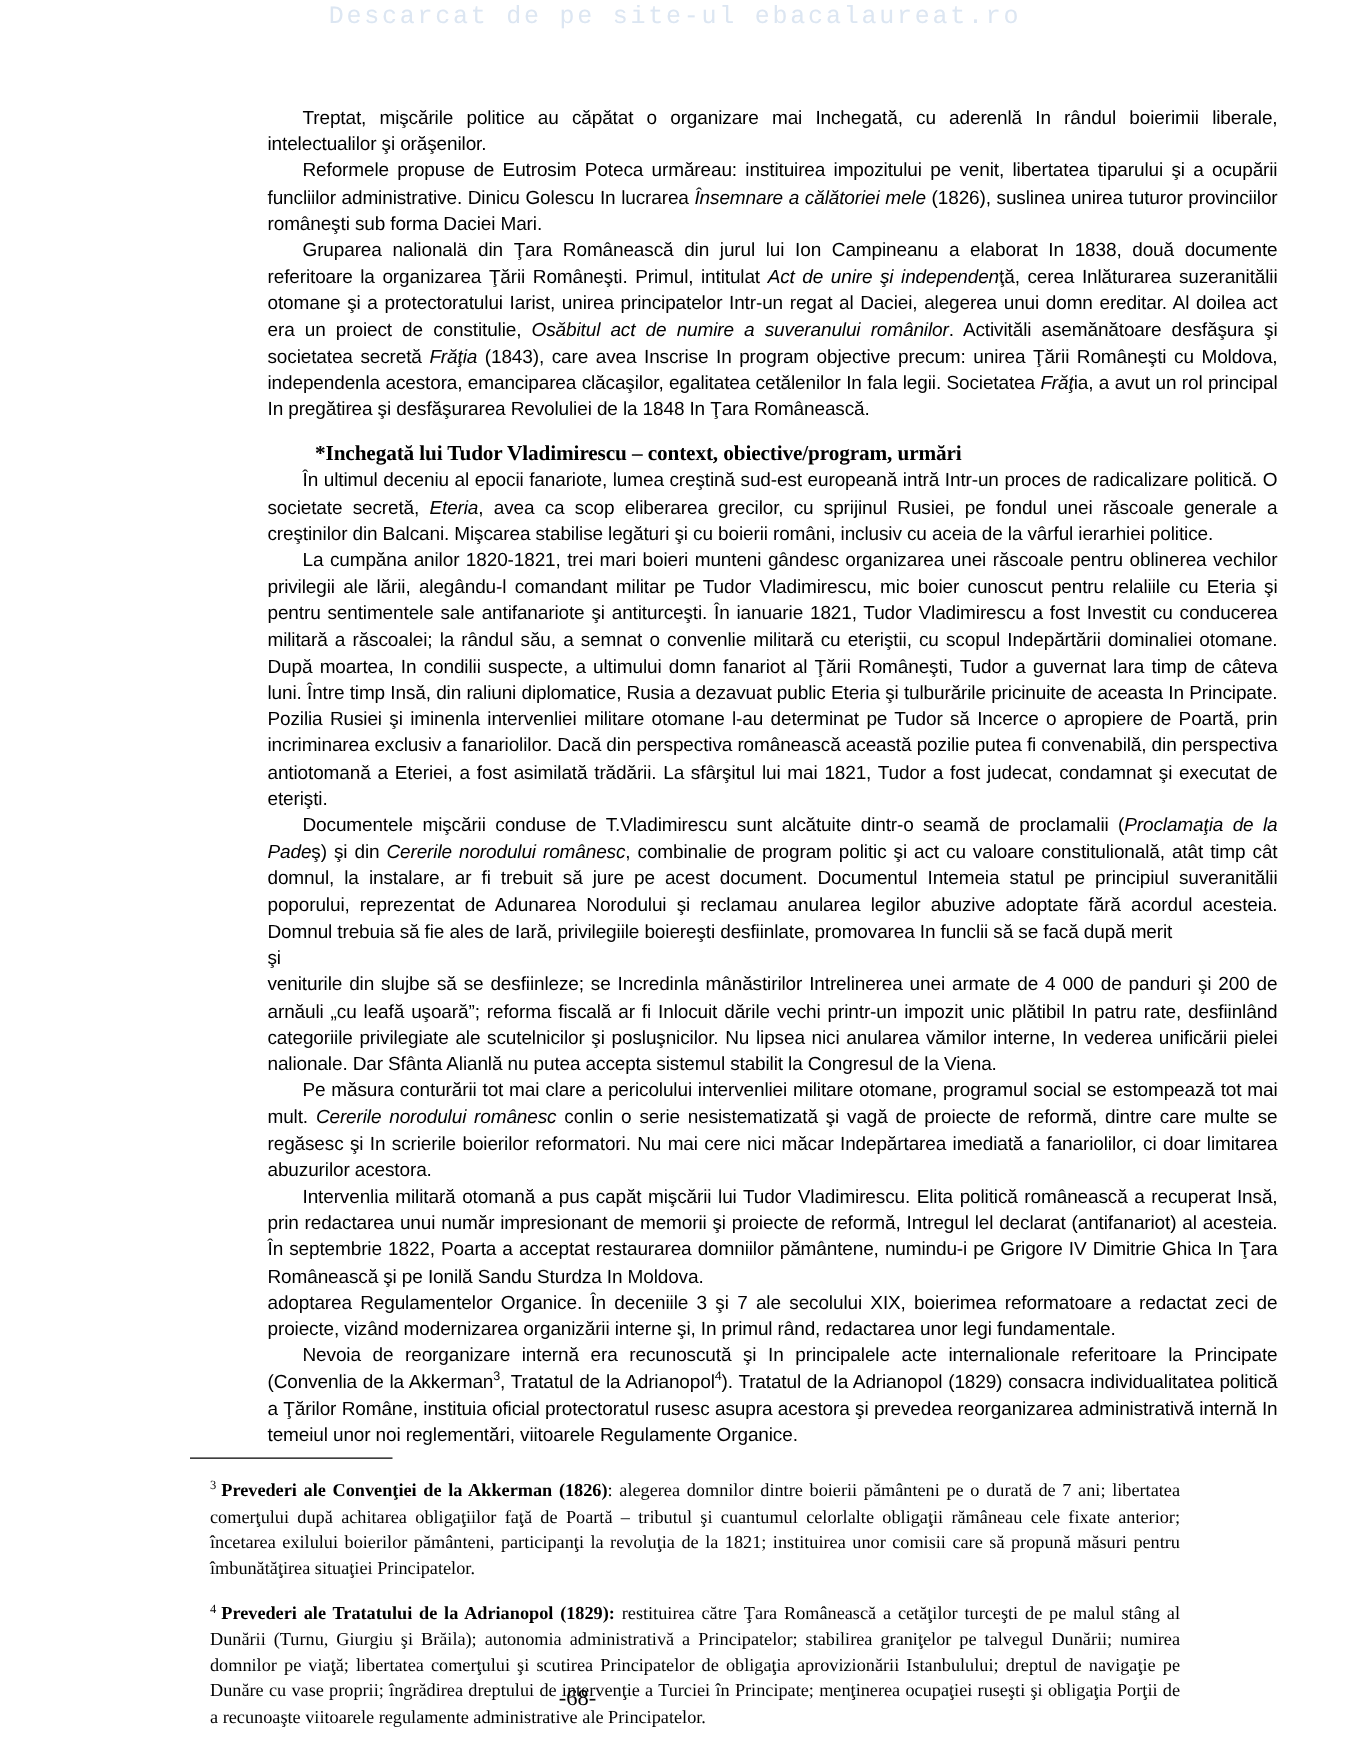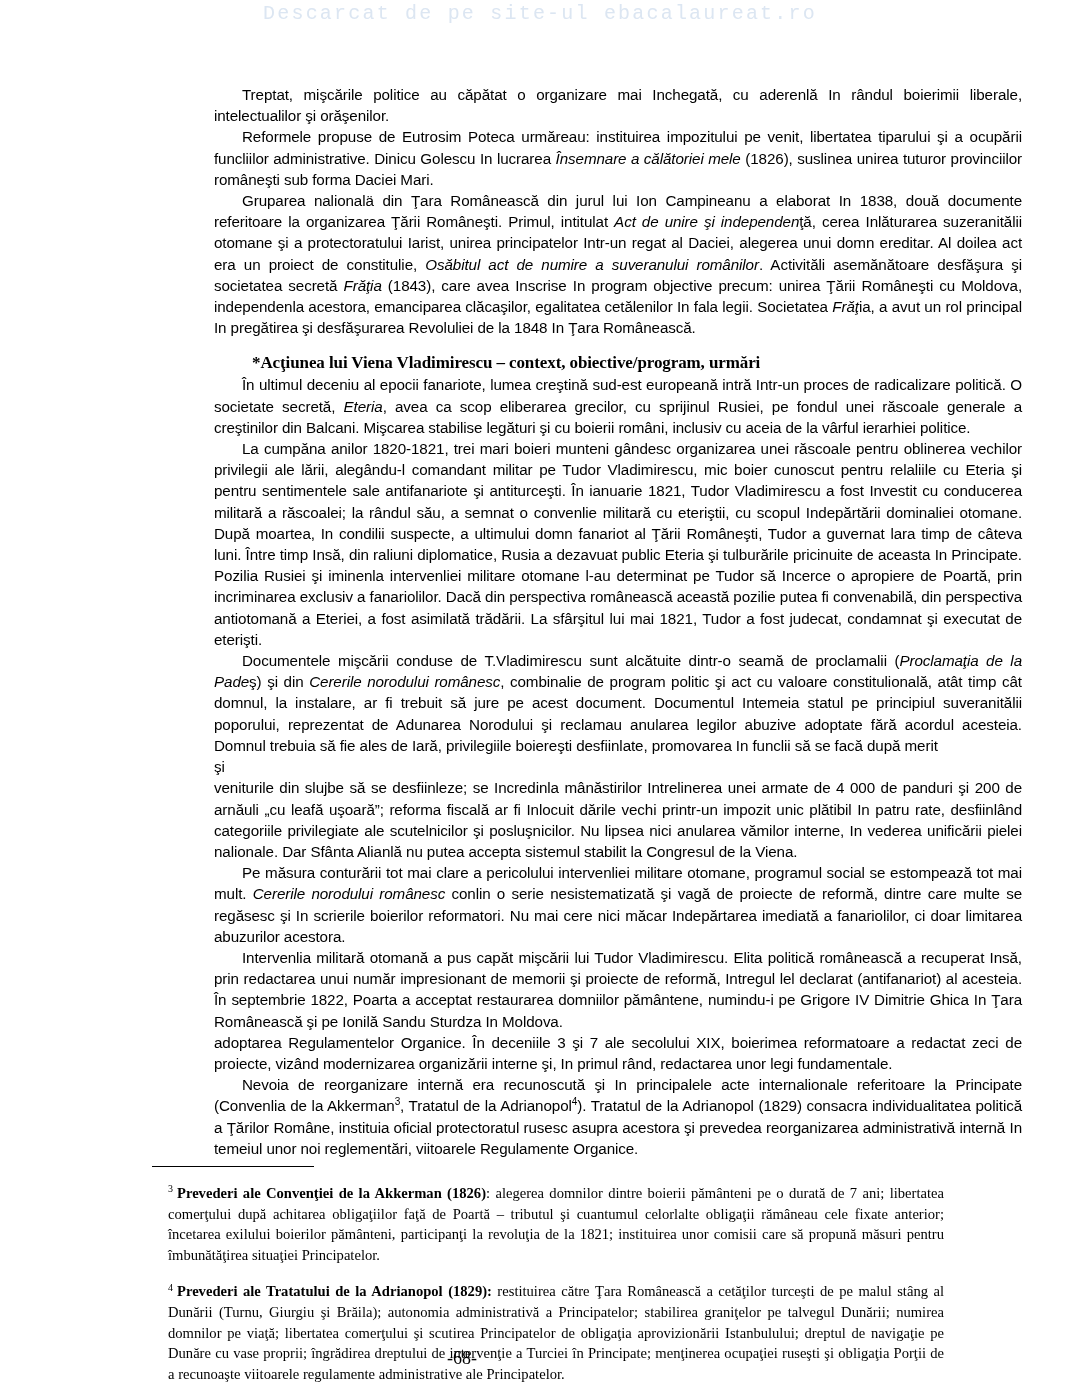--- a/index.html
+++ b/index.html
@@ -126,21 +126,21 @@
   <div class="watermark">Descarcat de pe site-ul ebacalaureat.ro</div>
 
   <div class="content">
 
     <p class="body"><span>Treptat, mişcările politice au căpătat  o organizare mai Inchegată, cu aderenlă In rândul boierimii liberale, intelectualilor şi orăşenilor.</span></p>
 
     <p class="body"><span>Reformele propuse de </span><b class="strong">Eutrosim Poteca</b><span> urmăreau: instituirea impozitului pe venit, libertatea tiparului şi a ocupării funcliilor administrative. </span><b class="strong">Dinicu Golescu</b><span> In lucrarea </span><i class="em">Însemnare a călătoriei  mele</i><span> (1826), suslinea unirea tuturor provinciilor româneşti sub forma Daciei Mari.</span></p>
 
     <p class="body"><span>Gruparea nalionalä din Ţara Românească din jurul lui </span><b class="strong">Ion Campineanu</b><span> a elaborat In </span><b class="strong">1838</b><span>, două documente referitoare la organizarea Ţării Româneşti. Primul, intitulat </span><i class="em">Act de unire şi independen</i><span>ţă, cerea Inlăturarea suzeranitălii otomane şi a protectoratului Iarist, unirea principatelor Intr-un regat al Daciei, alegerea unui domn ereditar. Al doilea act era un proiect de constitulie, </span><i class="em">Osăbitul act de numire a suveranului românilor</i><span>. Activităli asemănătoare desfăşura şi societatea secretă </span><i class="em">Frăţia</i><span> (1843), care avea Inscrise In program objective precum: unirea Ţării Româneşti cu Moldova, independenla acestora, emanciparea clăcaşilor, egalitatea cetălenilor In fala legii. Societatea </span><i class="em">Frăţ</i><span>ia, a avut un rol principal In pregătirea şi desfăşurarea Revoluliei de la 1848 In Ţara Românească.</span></p>
 
-    <h2 class="section-head">*Acţiunea lui Viena Vladimirescu – context, obiective/program, urmări</h2>
+    <h2 class="section-head">*Inchegată lui Tudor Vladimirescu – context, obiective/program, urmări</h2>
 
     <p class="body"><span>În ultimul deceniu al epocii fanariote, lumea creştină sud-est europeană intră Intr-un proces de radicalizare politică. O societate secretă, </span><i class="em">Eteria</i><span>, avea ca scop eliberarea grecilor, cu sprijinul Rusiei, pe fondul unei răscoale generale a creştinilor din Balcani. Mişcarea stabilise legături şi cu boierii români, inclusiv cu aceia de la vârful ierarhiei politice.</span></p>
 
     <p class="body"><span>La cumpăna anilor 1820-1821, trei mari boieri munteni gândesc organizarea unei răscoale pentru oblinerea vechilor privilegii ale lării, alegându-l comandant militar pe Tudor Vladimirescu, mic boier cunoscut pentru relaliile cu Eteria şi pentru sentimentele sale antifanariote şi antiturceşti. În ianuarie 1821, Tudor Vladimirescu a fost Investit cu conducerea militară a răscoalei; la rândul său, a semnat o convenlie militară cu eteriştii, cu scopul Indepărtării dominaliei otomane. După  moartea, In condilii suspecte, a ultimului domn fanariot al Ţării Româneşti,  Tudor a guvernat lara timp de câteva luni. Între timp Insă, din raliuni diplomatice, Rusia a dezavuat public Eteria şi tulburările pricinuite de aceasta In Principate. Pozilia Rusiei şi iminenla intervenliei militare otomane l-au determinat pe Tudor să Incerce o apropiere de Poartă, prin incriminarea exclusiv a fanariolilor. Dacă din perspectiva românească această pozilie putea fi convenabilă, din perspectiva antiotomană a Eteriei, a fost asimilată trădării.  La sfârşitul lui mai 1821, Tudor a fost judecat, condamnat şi executat de eterişti.</span></p>
 
     <p class="body"><span>Documentele mişcării conduse de T.Vladimirescu sunt alcătuite dintr-o seamă de proclamalii (</span><i class="em">Proclamaţia de la Pade</i><span>ş) şi din </span><i class="em">Cererile norodului românesc</i><span>, combinalie de program politic şi act cu valoare constitulională, atât timp cât domnul, la instalare, ar fi trebuit să jure pe acest document. Documentul Intemeia statul pe principiul suveranitălii poporului, reprezentat de Adunarea Norodului şi reclamau anularea legilor abuzive adoptate fără  acordul acesteia. Domnul trebuia să  fie ales de Iară,  privilegiile boiereşti desfiinlate,  promovarea In funclii să  se facă după  merit</span></p>
 
     <p class="body noindent"><span>şi</span></p>
 
     <p class="body noindent"><span>veniturile din slujbe să  se desfiinleze; se Incredinla mânăstirilor Intrelinerea unei armate de 4 000 de panduri şi 200 de arnăuli „cu leafă uşoară”; reforma fiscală  ar fi Inlocuit dările  vechi printr-un impozit unic plătibil  In patru rate, desfiinlând categoriile privilegiate ale scutelnicilor şi posluşnicilor. Nu lipsea nici anularea vămilor interne, In vederea unificării pielei nalionale. Dar Sfânta Alianlă nu putea accepta sistemul stabilit la Congresul de la Viena.</span></p>

